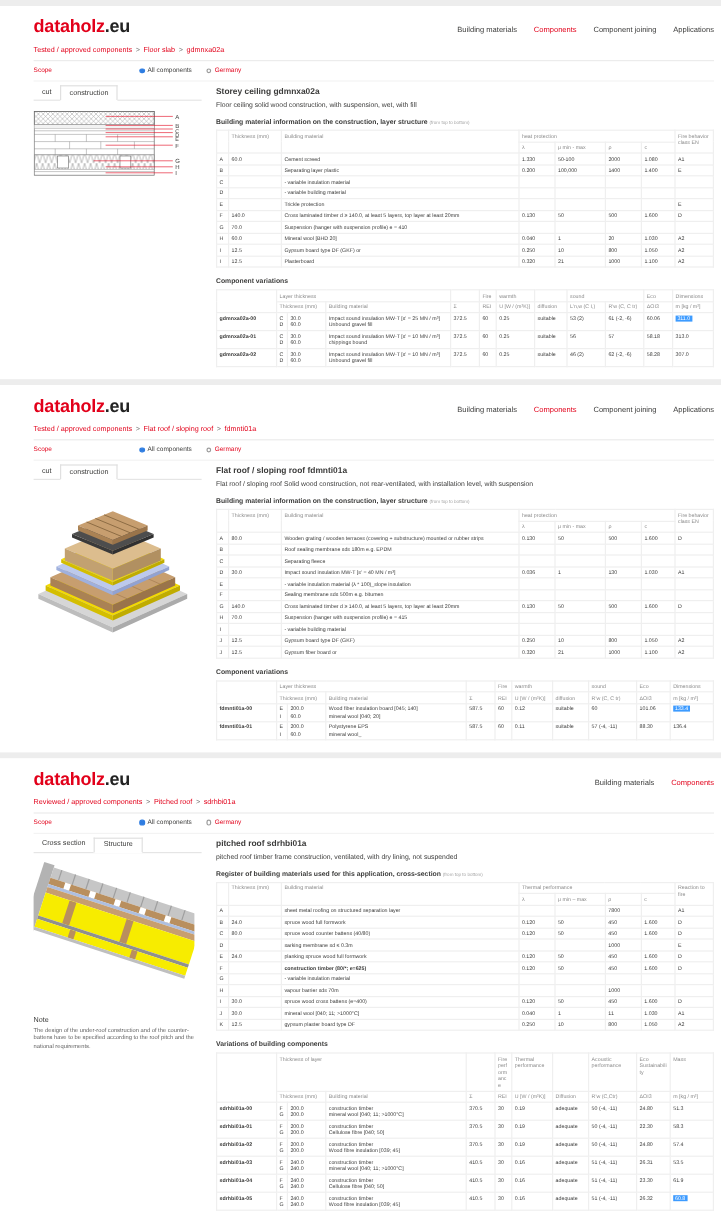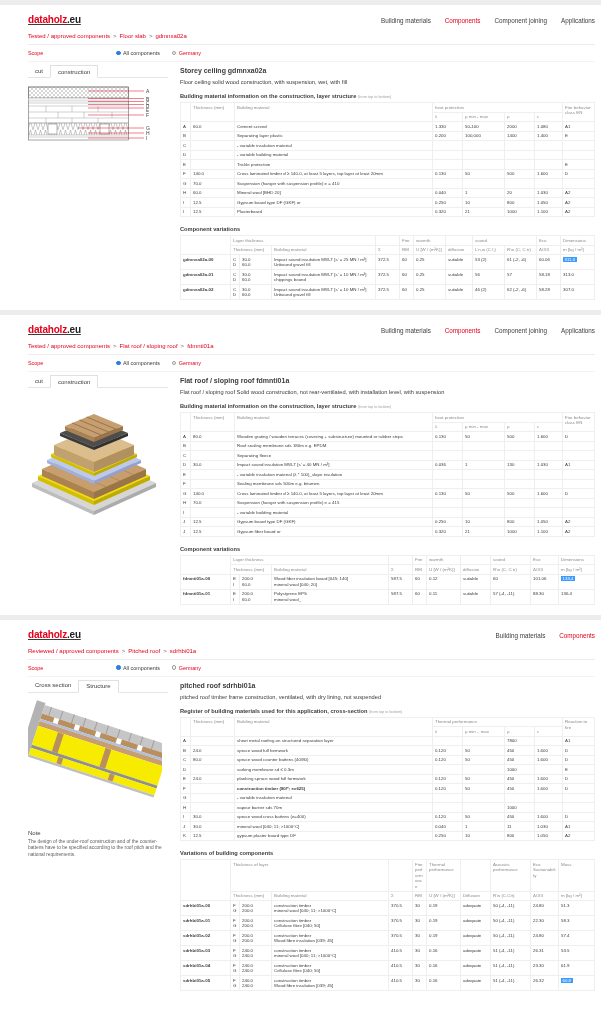--- a/index.html
+++ b/index.html
@@ -12,21 +12,21 @@
   *{box-sizing:border-box;}
   html,body{margin:0;padding:0;}
   body{
     width:601px;height:1024px;overflow:hidden;background:#fff;
     font-family:"Liberation Sans", sans-serif;color:var(--ink);
   }
   .top-strip{height:5px;background:#ededed;}
   .divider{height:5px;background:#ededed;}
   .page{padding:2px 6px 10px 28px;background:#fff;}
   .topbar{display:flex;justify-content:space-between;align-items:baseline;padding:7px 0 3px;}
-  .logo{font-size:10px;font-weight:bold;letter-spacing:-0.2px;text-decoration:underline;}
+  .logo{font-size:15px;font-weight:bold;letter-spacing:-0.2px;}
   .logo .brand{color:var(--red);}
   .logo .tld{color:#232323;}
   .nav{display:flex;gap:14px;font-size:6.3px;color:var(--ink);}
   .nav-item{cursor:default;}
   .nav-item.active{color:var(--red);}
   .breadcrumb{font-size:6px;color:var(--red);padding:5px 0 5px;border-bottom:1px solid var(--line);display:flex;gap:3px;align-items:center;}
   .bc-sep{color:#6b6b6b;}
   .scope-row{display:flex;align-items:center;padding:5px 0;border-bottom:1px solid #f3f3f3;font-size:5.4px;}
   .scope-label{color:var(--red);width:88px;flex:none;}
   .radio-option{display:flex;align-items:center;gap:2.5px;margin-right:12px;}

